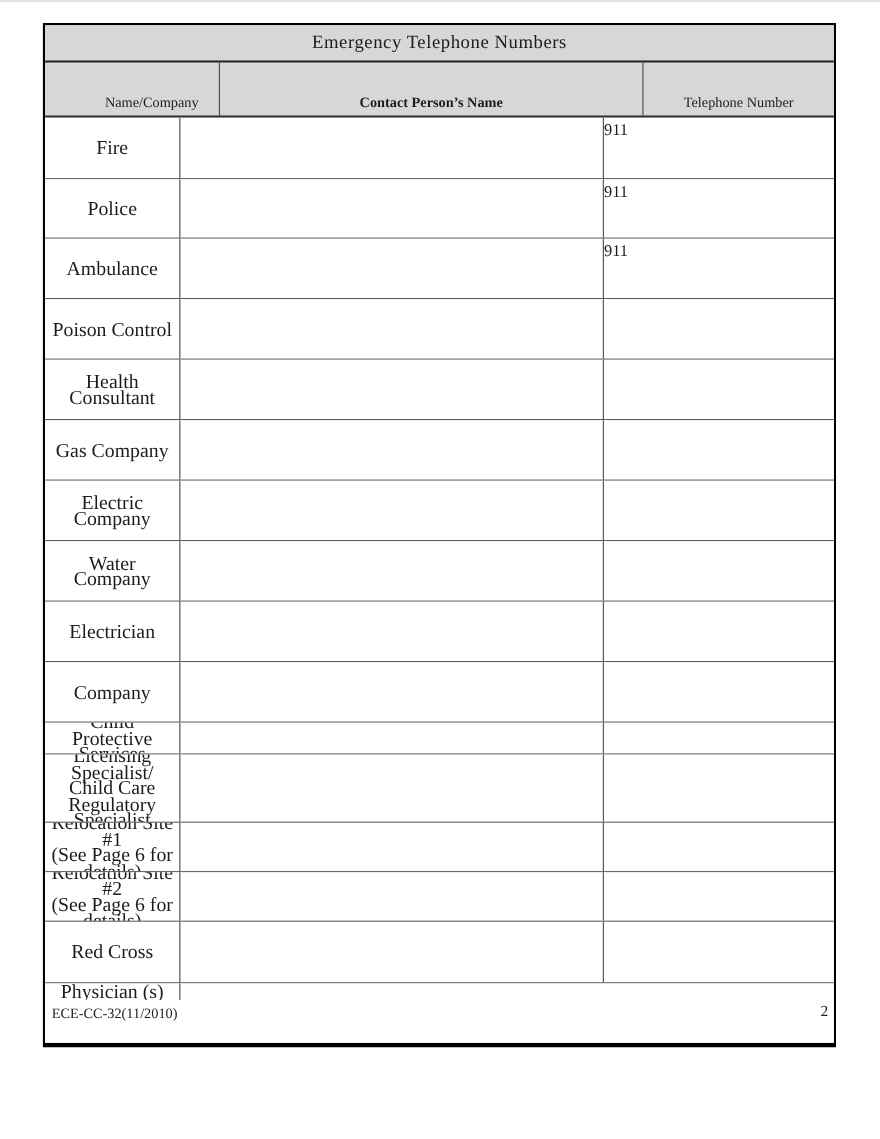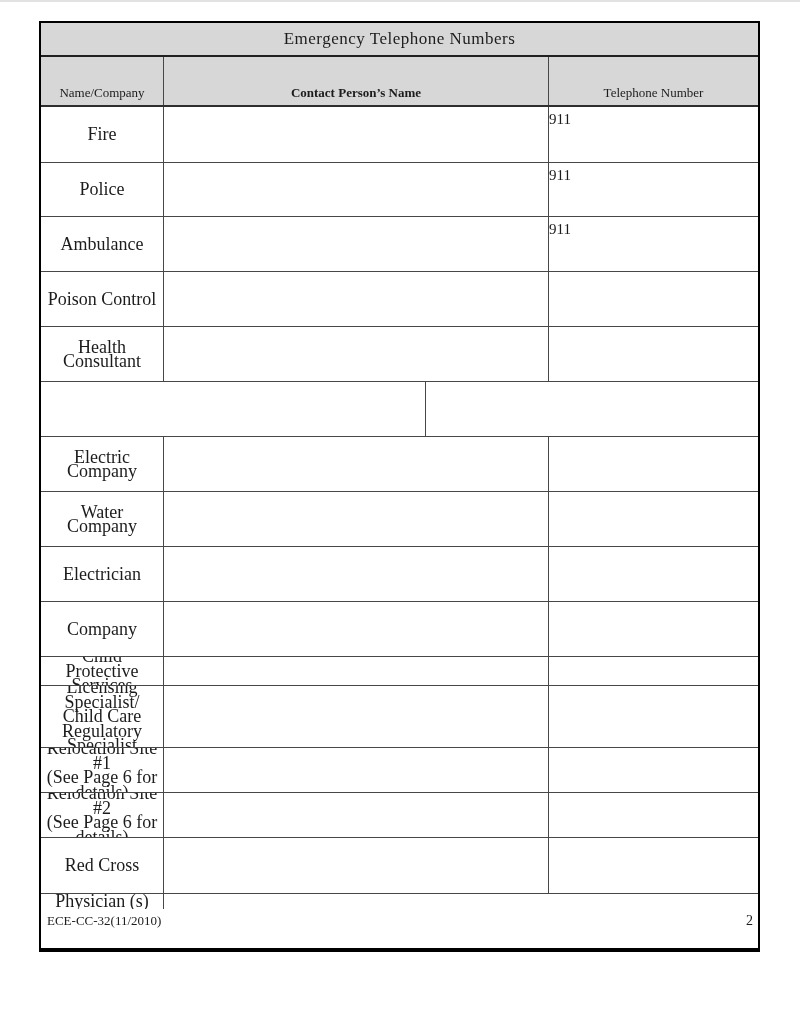--- a/index.html
+++ b/index.html
@@ -43,20 +43,21 @@
     font-size: 17px;
     letter-spacing: 0.5px;
     padding-bottom: 1px;
   }
   .header-row {
     box-sizing: border-box;
     height: 50px;
     background: #d7d7d7;
     border-bottom: 2px solid #2e2e2e;
     display: flex;
+    padding-left: 36px;
   }
   .row {
     box-sizing: border-box;
     display: flex;
     border-bottom: 1px solid #474747;
     background: #ffffff;
   }
   .row:last-child {
     border-bottom: none;
     flex-direction: column;
@@ -159,20 +160,21 @@
     <div class="cell c3 phone"></div>
   </div>
 
   <div class="row" style="height:55px">
     <div class="cell c1 name">Health Consultant</div>
     <div class="cell c2 contact"></div>
     <div class="cell c3 phone"></div>
   </div>
 
   <div class="row" style="height:55px">
+    <div class="cell c1 name">Gas Company</div>
     <div class="cell c2 contact"></div>
     <div class="cell c3 phone"></div>
   </div>
 
   <div class="row" style="height:55px">
     <div class="cell c1 name">Electric Company</div>
     <div class="cell c2 contact"></div>
     <div class="cell c3 phone"></div>
   </div>
 

